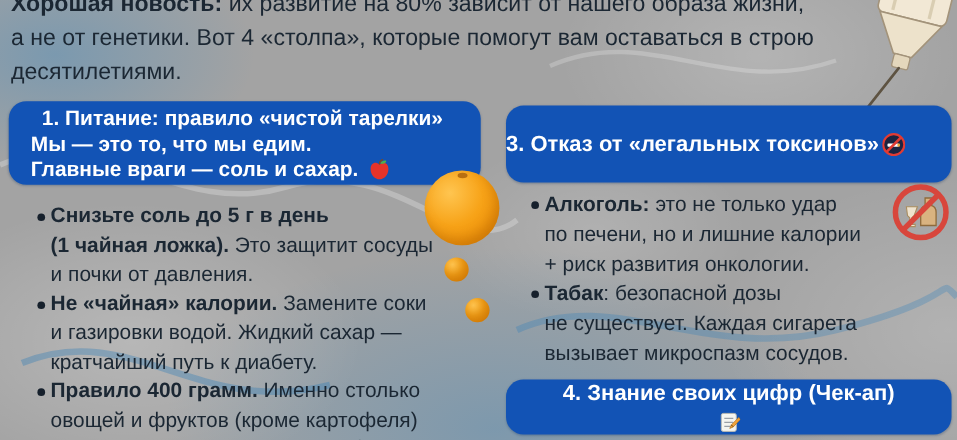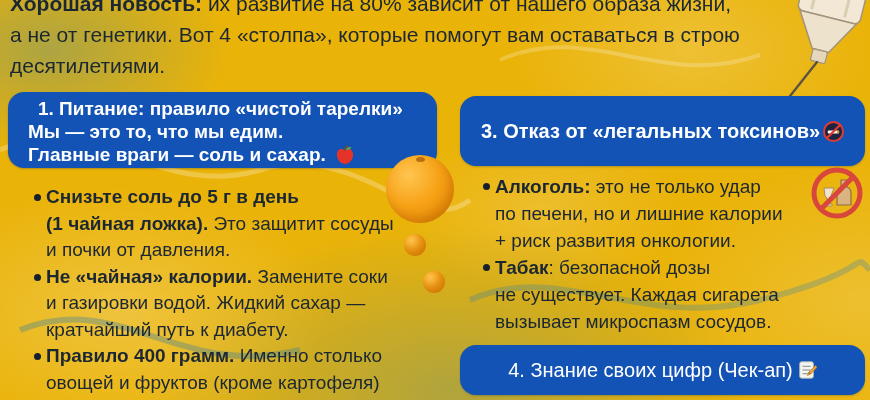--- a/index.html
+++ b/index.html
@@ -1,18 +1,18 @@
 <!DOCTYPE html>
 <html><head>
 <meta charset="utf-8">
 <style>
   html,body{margin:0;padding:0;}
   .stage{
     position:relative;width:870px;height:400px;overflow:hidden;
-    background:#eab308;
+    background:#a3a3a3;
     font-family:"Liberation Sans",sans-serif;
   }
   .texture{position:absolute;inset:0;pointer-events:none;
     background-image:
       radial-gradient(ellipse 300px 180px at 120px 310px, rgba(255,255,255,.22), transparent 70%),
       radial-gradient(ellipse 260px 160px at 690px 50px, rgba(255,255,255,.18), transparent 70%),
       radial-gradient(ellipse 420px 230px at 450px 390px, rgba(26,125,198,.28), transparent 72%),
       radial-gradient(ellipse 300px 200px at 862px 300px, rgba(255,255,255,.16), transparent 70%),
       radial-gradient(ellipse 260px 150px at 50px 50px, rgba(30,130,202,.30), transparent 70%),
       radial-gradient(ellipse 200px 120px at 540px 210px, rgba(255,255,255,.15), transparent 70%);
@@ -24,23 +24,23 @@
   }
   .intro .b{font-weight:bold;}
   .card{
     position:absolute;background:#1253B5;border-radius:16px;color:#FFFFFF;
     box-shadow:0 1px 2px rgba(0,40,90,.25);
   }
   .card1{left:8px;top:92px;width:429px;height:76px;box-sizing:border-box;
     padding:5px 10px 0 20px;font-size:19px;font-weight:bold;line-height:23px;
     white-space:pre-line;text-indent:10px;}
   .card3{left:460px;top:96px;width:405px;height:70px;display:flex;align-items:center;
-    justify-content:center;font-size:20px;font-weight:bold;gap:3px;}
+    font-size:20px;font-weight:bold;gap:3px;}
   .card4{left:460px;top:345px;width:405px;height:50px;display:flex;align-items:center;
-    justify-content:center;font-size:20px;font-weight:normal;gap:4px;}
+    justify-content:center;font-size:20px;font-weight:bold;gap:4px;flex-direction:column;}
   ul.list{position:absolute;list-style:none;margin:0;padding:0;color:#1B2733;}
   ul.left-list{left:34px;top:184px;width:404px;font-size:19px;line-height:26.5px;}
   ul.right-list{left:483px;top:173px;width:370px;font-size:19px;line-height:27px;}
   ul.list li{display:flex;gap:5px;margin:0;}
   .dot{width:7px;height:7px;border-radius:50%;background:#16202C;margin-top:10px;flex-shrink:0;}
   .txt{white-space:pre-line;}
   .txt b{font-weight:bold;}
   .icn{display:inline-block;vertical-align:-4px;line-height:0;}
   .syringe{position:absolute;left:772px;top:0;width:100px;height:130px;pointer-events:none;}
   .noalc{position:absolute;left:810px;top:166px;width:54px;height:54px;}

